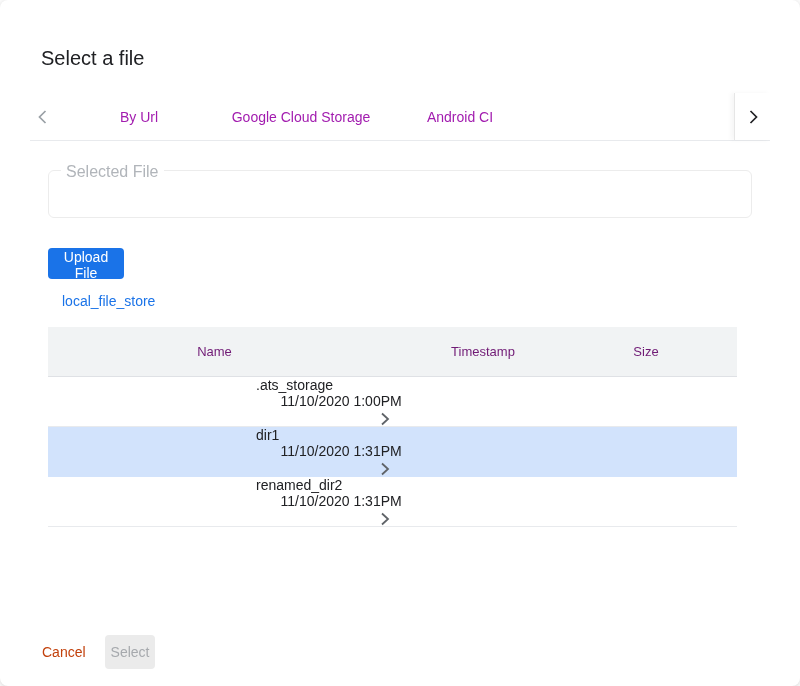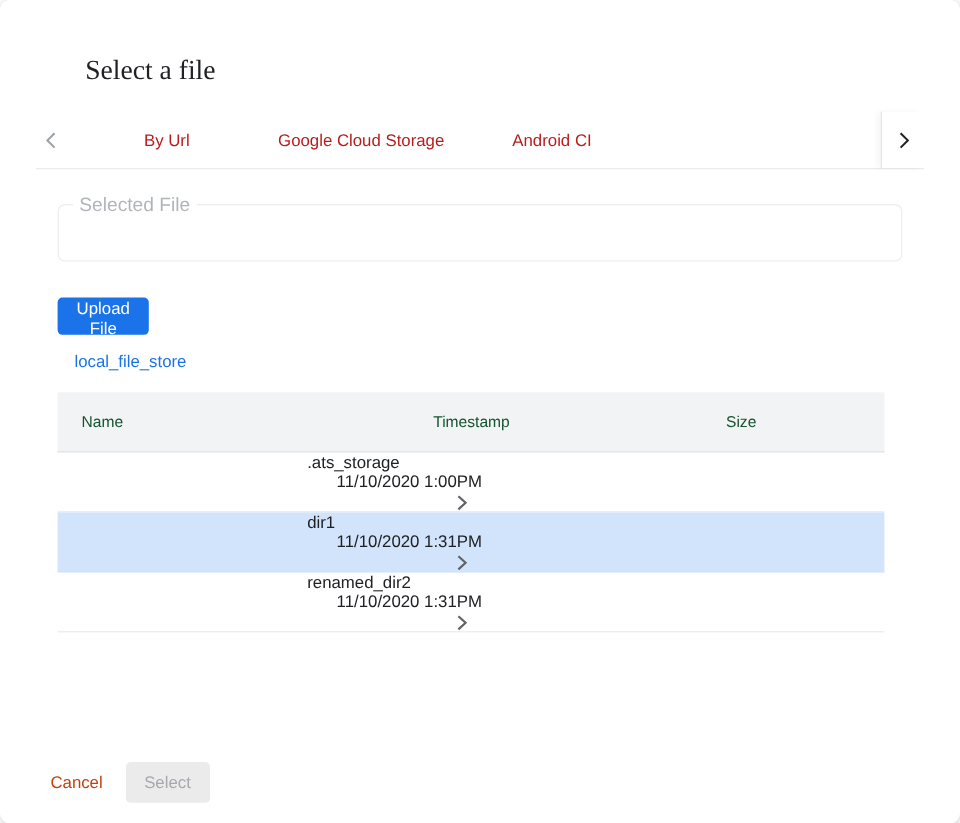--- a/index.html
+++ b/index.html
@@ -12,45 +12,44 @@
   }
   .dialog {
     width: 800px; height: 686px;
     background: #fff;
     border-radius: 8px;
     box-shadow: 0 1px 4px rgba(0,0,0,0.14);
     overflow: hidden;
   }
   .dialog-title {
     margin: 0;
-    padding: 47px 0 0 71px;
-    font-size: 23px;
+    padding: 47px 0 0 41px;
+    font-size: 20px;
     line-height: 23px;
     font-weight: 400;
     color: #202124;
-    font-family: Liberation Serif, serif;
   }
   
   .tabbar {
     margin: 23px 30px 0;
     height: 48px;
     display: flex;
     align-items: stretch;
     border-bottom: 1px solid #e8eaed;
   }
   .tab-pager {
     display: flex; align-items: center; justify-content: center;
     cursor: pointer; background: none; border: none; padding: 0;
   }
   .tab-pager.prev { width: 26px; color: #9aa0a6; }
   .tab-pager.next { width: 36px; color: #202124; border-left: 1px solid #e6e6e6; box-shadow: -3px 0 5px rgba(0,0,0,0.04); }
   .tabs { flex: 1; display: flex; }
   .tab {
     display: flex; align-items: center; justify-content: center;
-    font-size: 14px; color: #b91c1c;
+    font-size: 14px; color: #a21caf;
     cursor: pointer; position: relative;
     background: none; border: none; padding: 0;
     font-family: "Liberation Sans", sans-serif;
   }
   .tab:nth-child(1) { width: 166px; }
   .tab:nth-child(2) { width: 158px; }
   .tab:nth-child(3) { width: 160px; }
   .tab:nth-child(4) { flex: 1; }
   .tab.active { color: #1a73e8; font-weight: 500; }
   .tab.active::after {
@@ -97,22 +96,23 @@
   }
   
   .table { margin: 14px 0 0 48px; width: 689px; }
   .thead, .trow {
     display: flex; align-items: center;
     height: 49px; padding-left: 20px;
   }
   .thead {
     background: #f1f3f4;
     border-bottom: 1px solid #dfe1e5;
-    font-size: 13px; font-weight: 500; color: #14532d;
+    font-size: 13px; font-weight: 500; color: #701a75;
     height: 50px;
+    text-align: center;
   }
   .trow {
     border-bottom: 1px solid #e8eaed;
     font-size: 14px; color: #202124;
     cursor: pointer;
     height: 50px;
     flex-direction: column;
   }
   .trow.selected { background: #d2e3fc; border-bottom-color: #d2e3fc; }
   .col-name { width: 293px; }
@@ -122,21 +122,21 @@
   
   .actions { display: flex; align-items: center; margin: 108px 0 0 42px; }
   .cancel-button {
     background: none; border: none;
     color: #c2410c;
     font: 400 14px "Liberation Sans", sans-serif;
     padding: 8px 0; margin-right: 19px;
     cursor: pointer;
   }
   .select-button {
-    width: 70px; height: 34px;
+    width: 50px; height: 34px;
     background: #ebebeb; color: #a6a9ad;
     border: none; border-radius: 4px;
     font: 400 14px "Liberation Sans", sans-serif;
   }
   .icon svg { display: block; }
 </style>
 </head>
 <body>
 
 <div class="dialog">

